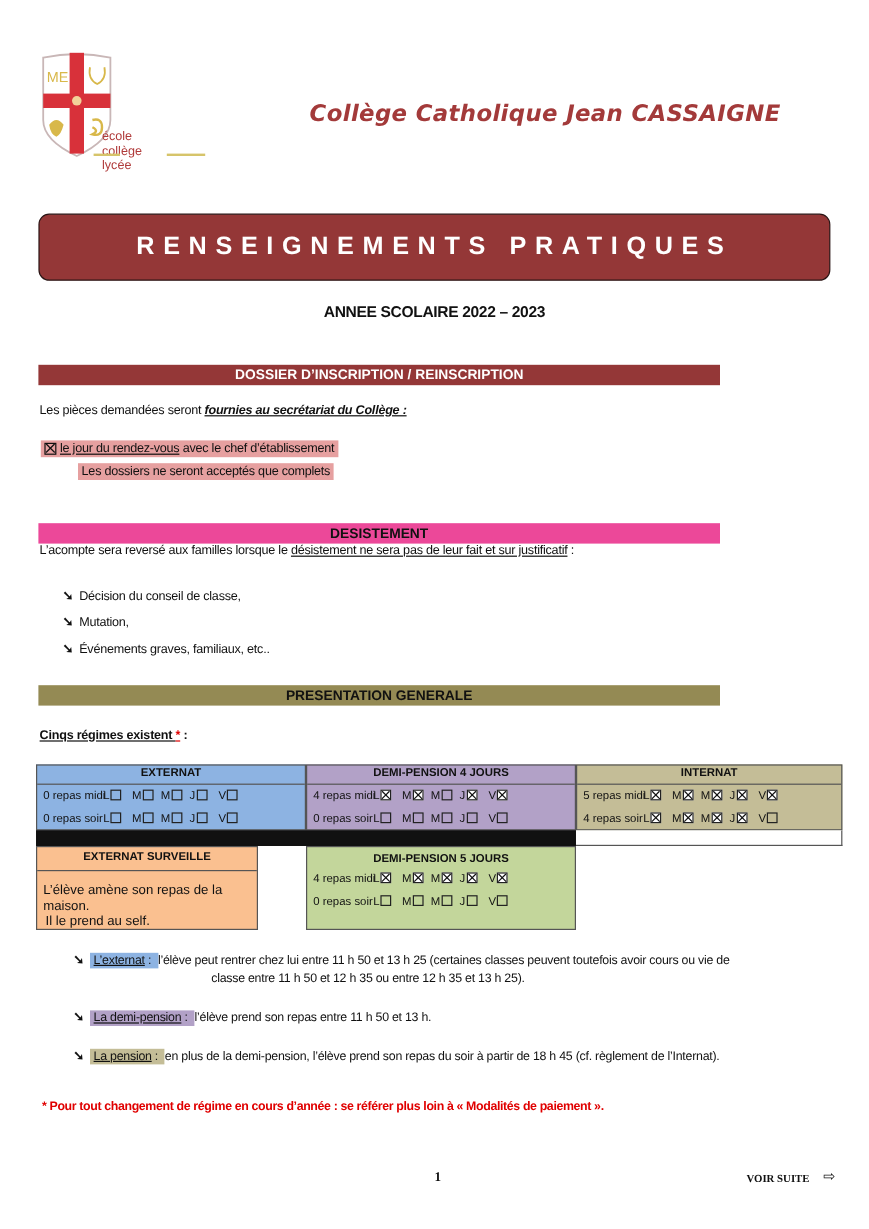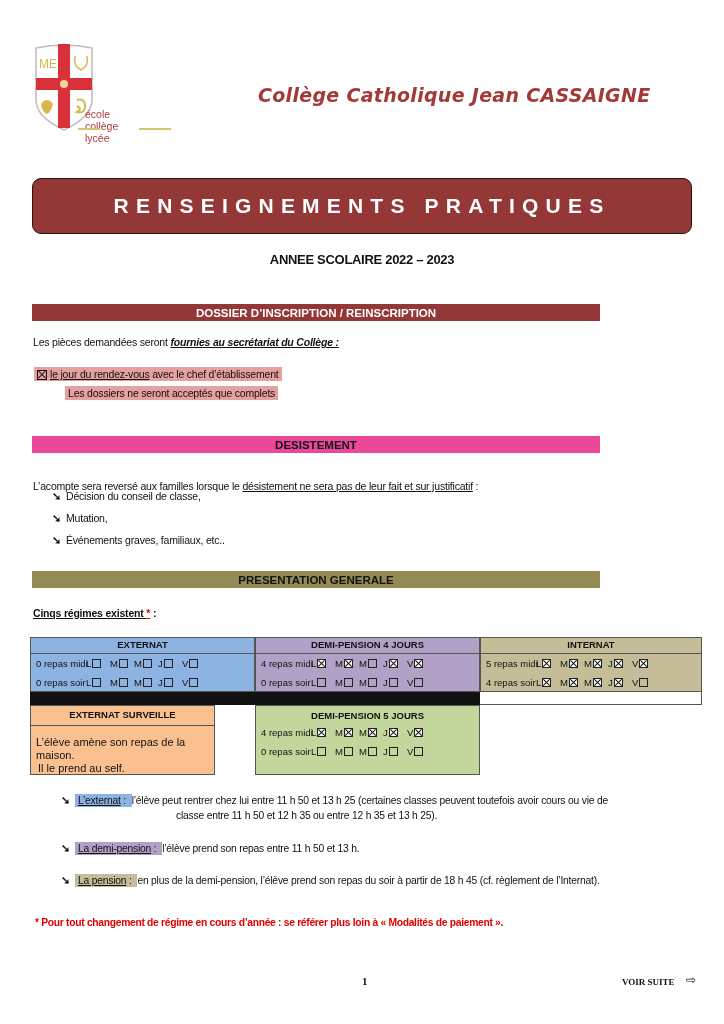--- a/index.html
+++ b/index.html
@@ -94,21 +94,21 @@
 <div class="abs section sec-red" style="top:304px;">DOSSIER D’INSCRIPTION / REINSCRIPTION</div>
 <div class="abs txt" style="left:33px; top:336px;">
   <span>Les pièces demandées seront </span><span class="u">fournies au secrétariat du Collège :</span>
 </div>
 <div class="abs txt pink" style="left:34px; top:367px;">
   <span class="check-box x"></span><span style="text-decoration:underline;">le jour du rendez-vous</span><span> avec le chef d’établissement</span>
 </div>
 <div class="abs txt pink" style="left:65px; top:386px;">Les dossiers ne seront acceptés que complets</div>
 
 <div class="abs section sec-orange" style="top:436px;">DESISTEMENT</div>
-<div class="abs txt" style="left:33px; top:480px;">
+<div class="abs txt" style="left:33px; top:453px;">
   <span>L’acompte sera reversé aux familles lorsque le </span><span style="text-decoration:underline;">désistement ne sera pas de leur fait et sur justificatif</span><span> :</span>
 </div>
 <div class="abs txt" style="left:52px; top:490px;">
   <span class="bullet">➘</span><span>Décision du conseil de classe,</span>
 </div>
 <div class="abs txt" style="left:52px; top:512px;">
   <span class="bullet">➘</span><span>Mutation,</span>
 </div>
 <div class="abs txt" style="left:52px; top:534px;">
   <span class="bullet">➘</span><span>Événements graves, familiaux, etc..</span>

